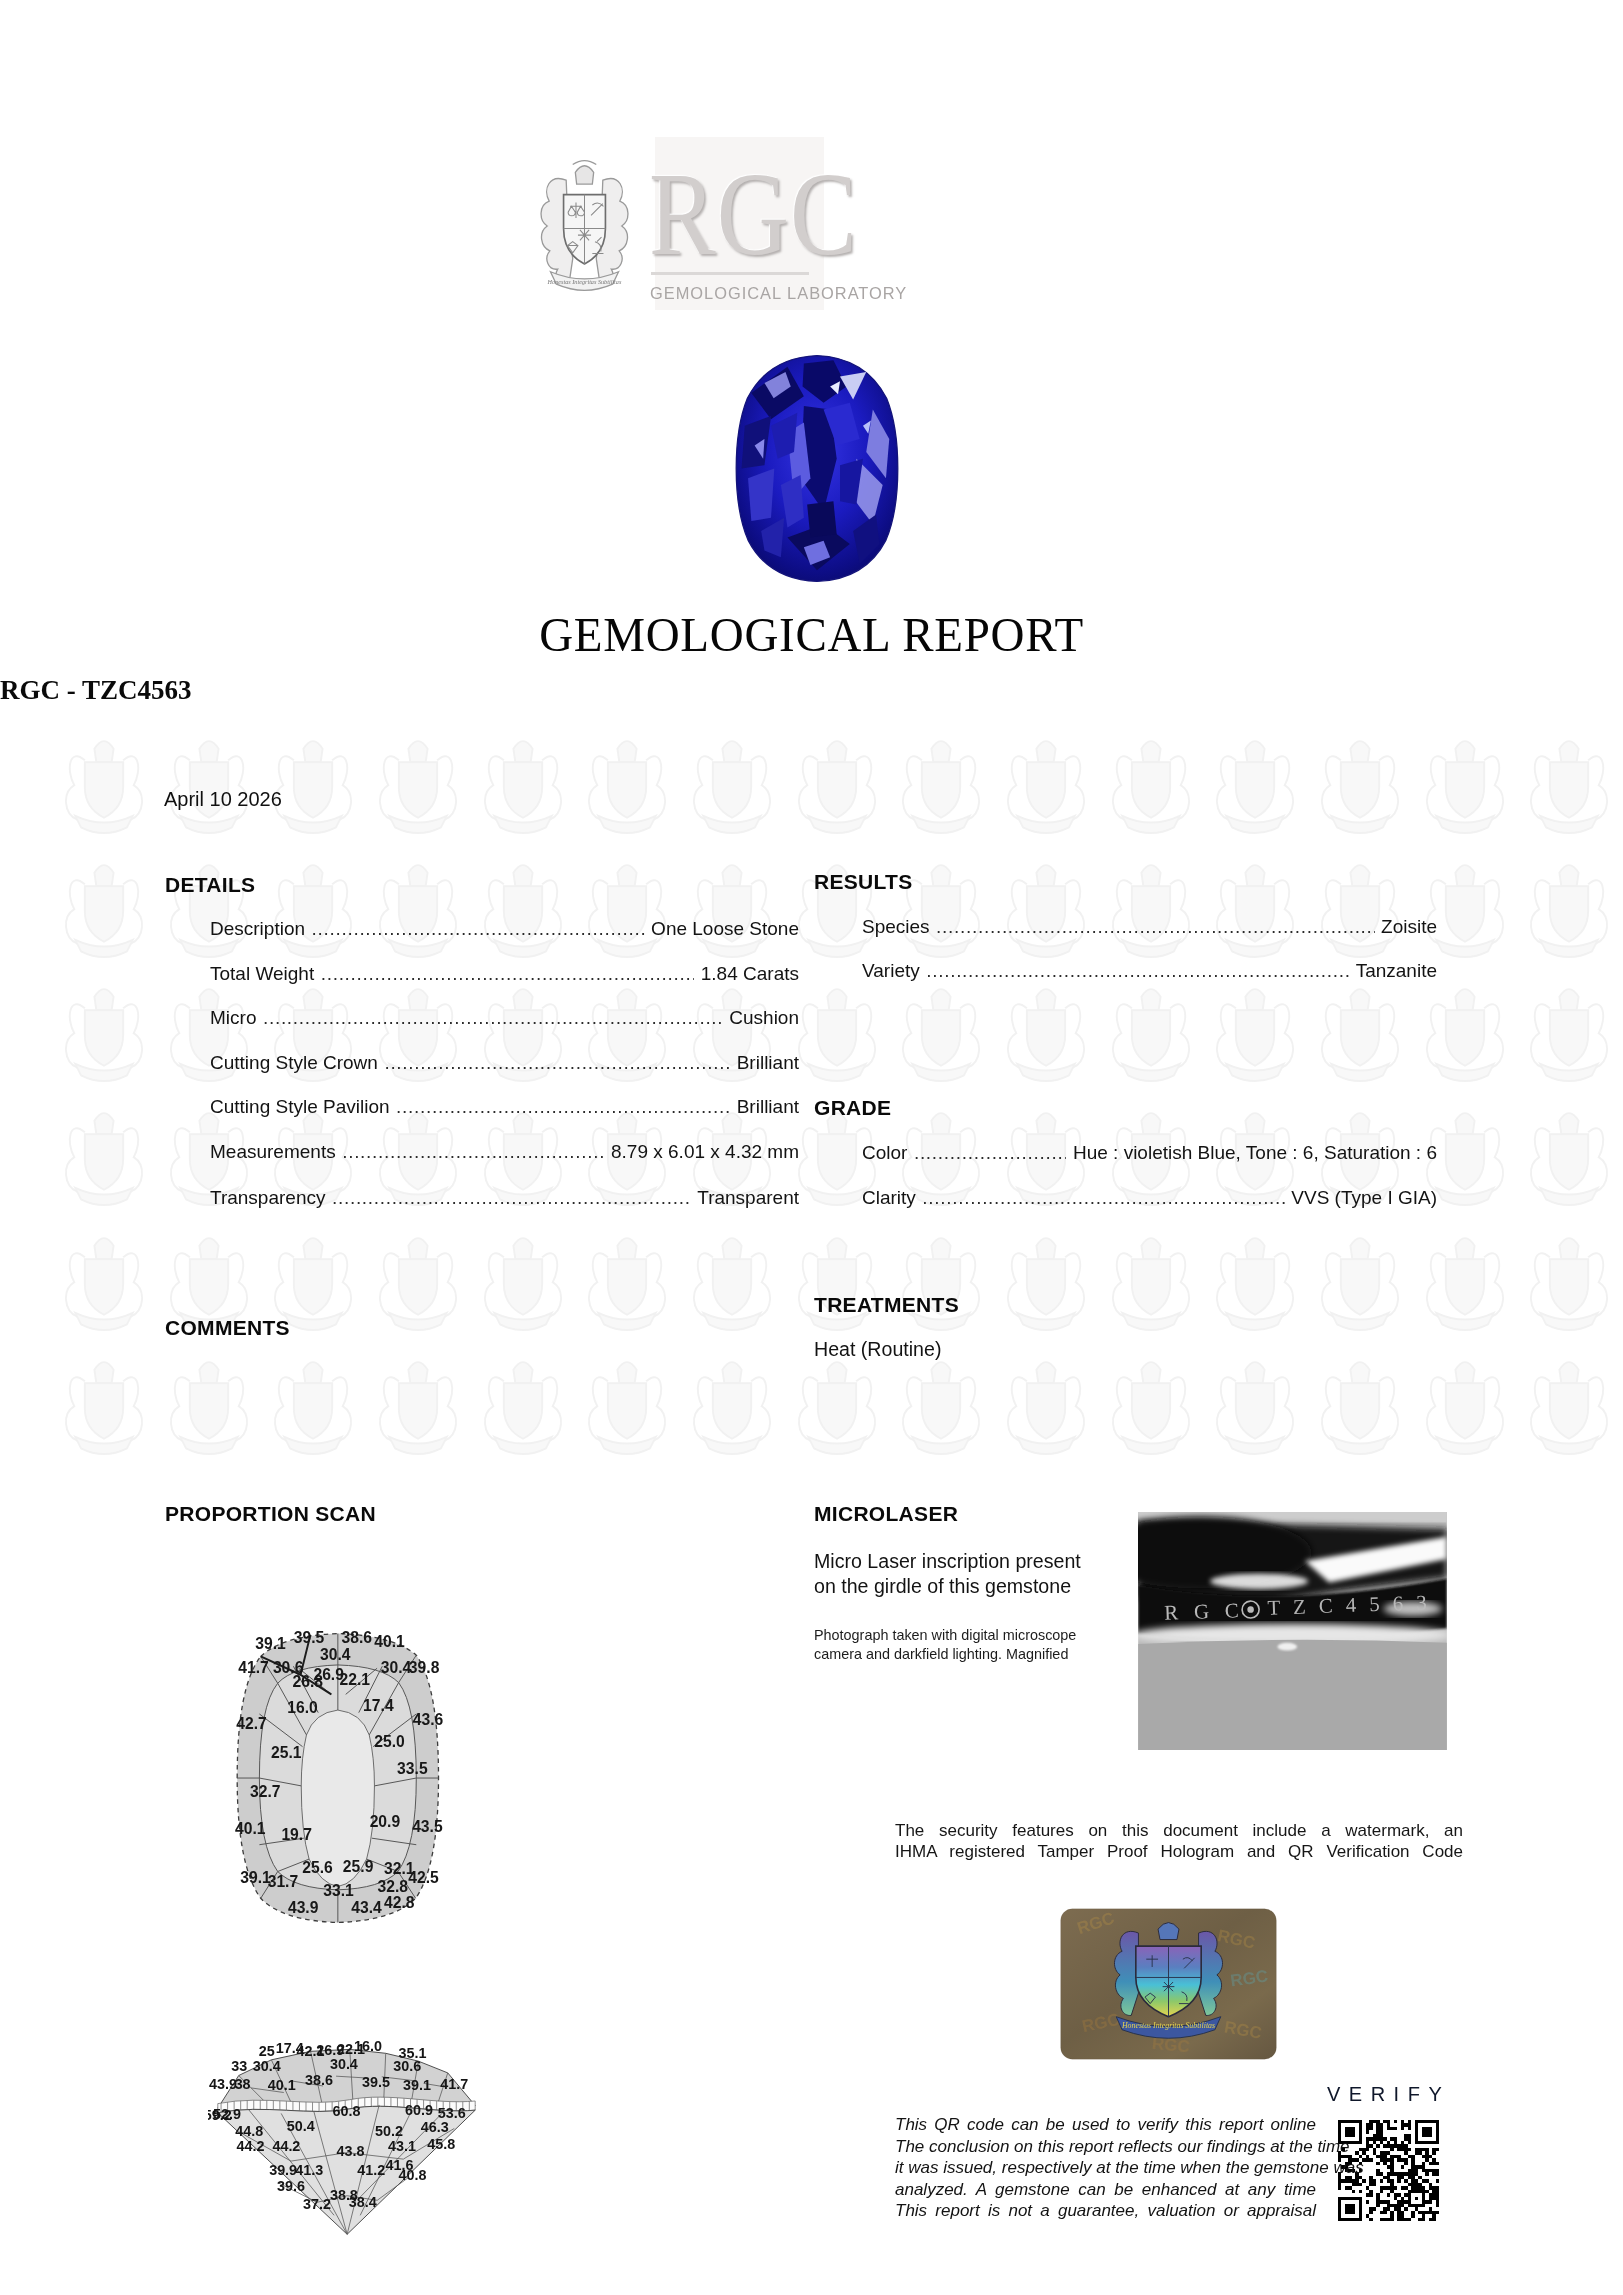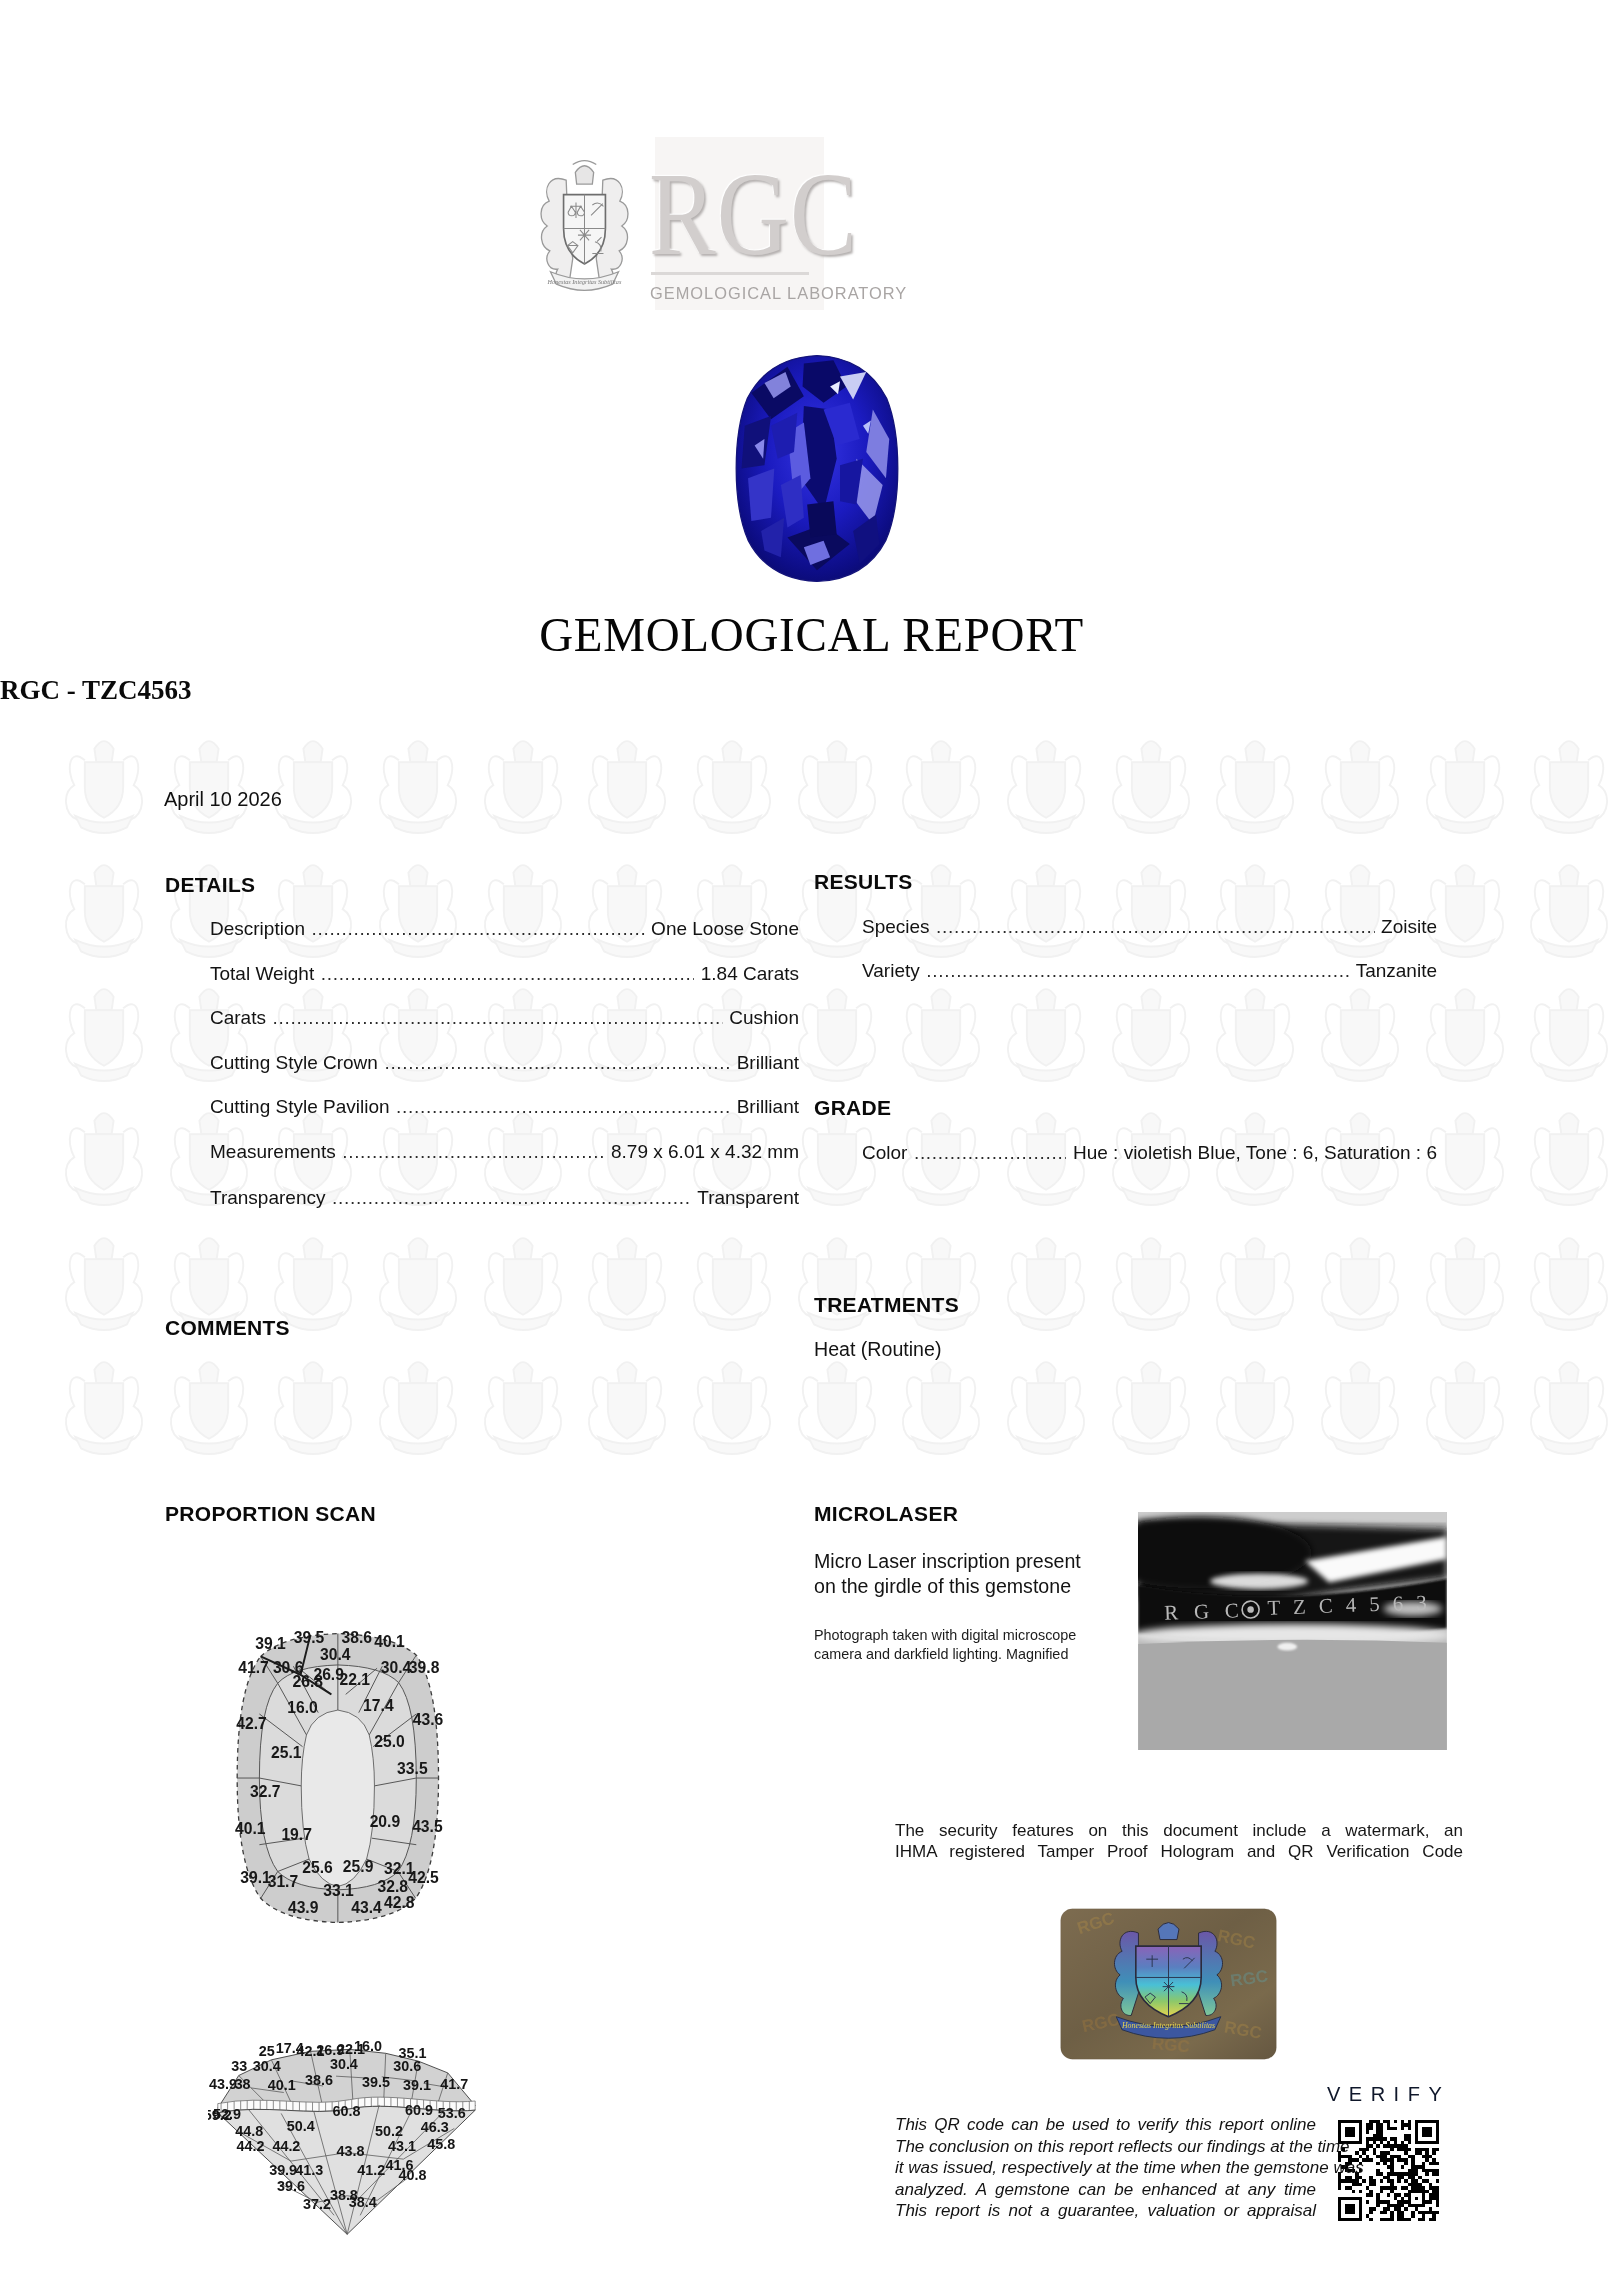--- a/index.html
+++ b/index.html
@@ -416,21 +416,21 @@
     <span class="lab">Description</span>
       <span class="dots"></span>
       <span class="val">One Loose Stone</span>
     </div>
   <div class="rowline" style="left:162px;top:963px;width:637px">
     <span class="lab">Total Weight</span>
       <span class="dots"></span>
       <span class="val">1.84 Carats</span>
     </div>
   <div class="rowline" style="left:162px;top:1007px;width:637px">
-    <span class="lab">Carats</span>
+    <span class="lab">Micro</span>
       <span class="dots"></span>
       <span class="val">Cushion</span>
     </div>
   <div class="rowline" style="left:162px;top:1052px;width:637px">
     <span class="lab">Cutting Style Crown</span>
       <span class="dots"></span>
       <span class="val">Brilliant</span>
     </div>
   <div class="rowline" style="left:162px;top:1096px;width:637px">
     <span class="lab">Cutting Style Pavilion</span>
@@ -458,20 +458,25 @@
     <span class="lab">Variety</span>
       <span class="dots"></span>
       <span class="val">Tanzanite</span>
     </div>
 
   <div class="sec-h" style="left:814px;top:1096px">GRADE</div>
   <div class="rowline" style="left:814px;top:1142px;width:623px">
     <span class="lab">Color</span>
       <span class="dots"></span>
       <span class="val">Hue : violetish Blue, Tone : 6, Saturation : 6</span>
+    </div>
+  <div class="rowline" style="left:814px;top:1187px;width:623px">
+    <span class="lab">Clarity</span>
+      <span class="dots"></span>
+      <span class="val">VVS (Type I GIA)</span>
     </div>
 
   <div class="sec-h" style="left:165px;top:1316px">COMMENTS</div>
   <div class="sec-h" style="left:814px;top:1293px">TREATMENTS</div>
   <div class="plain" style="left:814px;top:1338px">Heat (Routine)</div>
 
   <div class="sec-h" style="left:165px;top:1502px">PROPORTION SCAN</div>
 
   <svg class="diag" style="left:233px;top:1629px" width="211" height="302" viewBox="0 0 322 462">
     <path d="M42,42 Q75,10 160,7 Q245,10 280,40 Q314,88 314,228 Q314,362 279,412 Q246,446 160,449 Q74,446 42,412 Q6,362 6,228 Q6,88 42,42 Z" fill="#cdcdcd" stroke="#3c3c3c" stroke-width="2" stroke-dasharray="7 6"></path>

